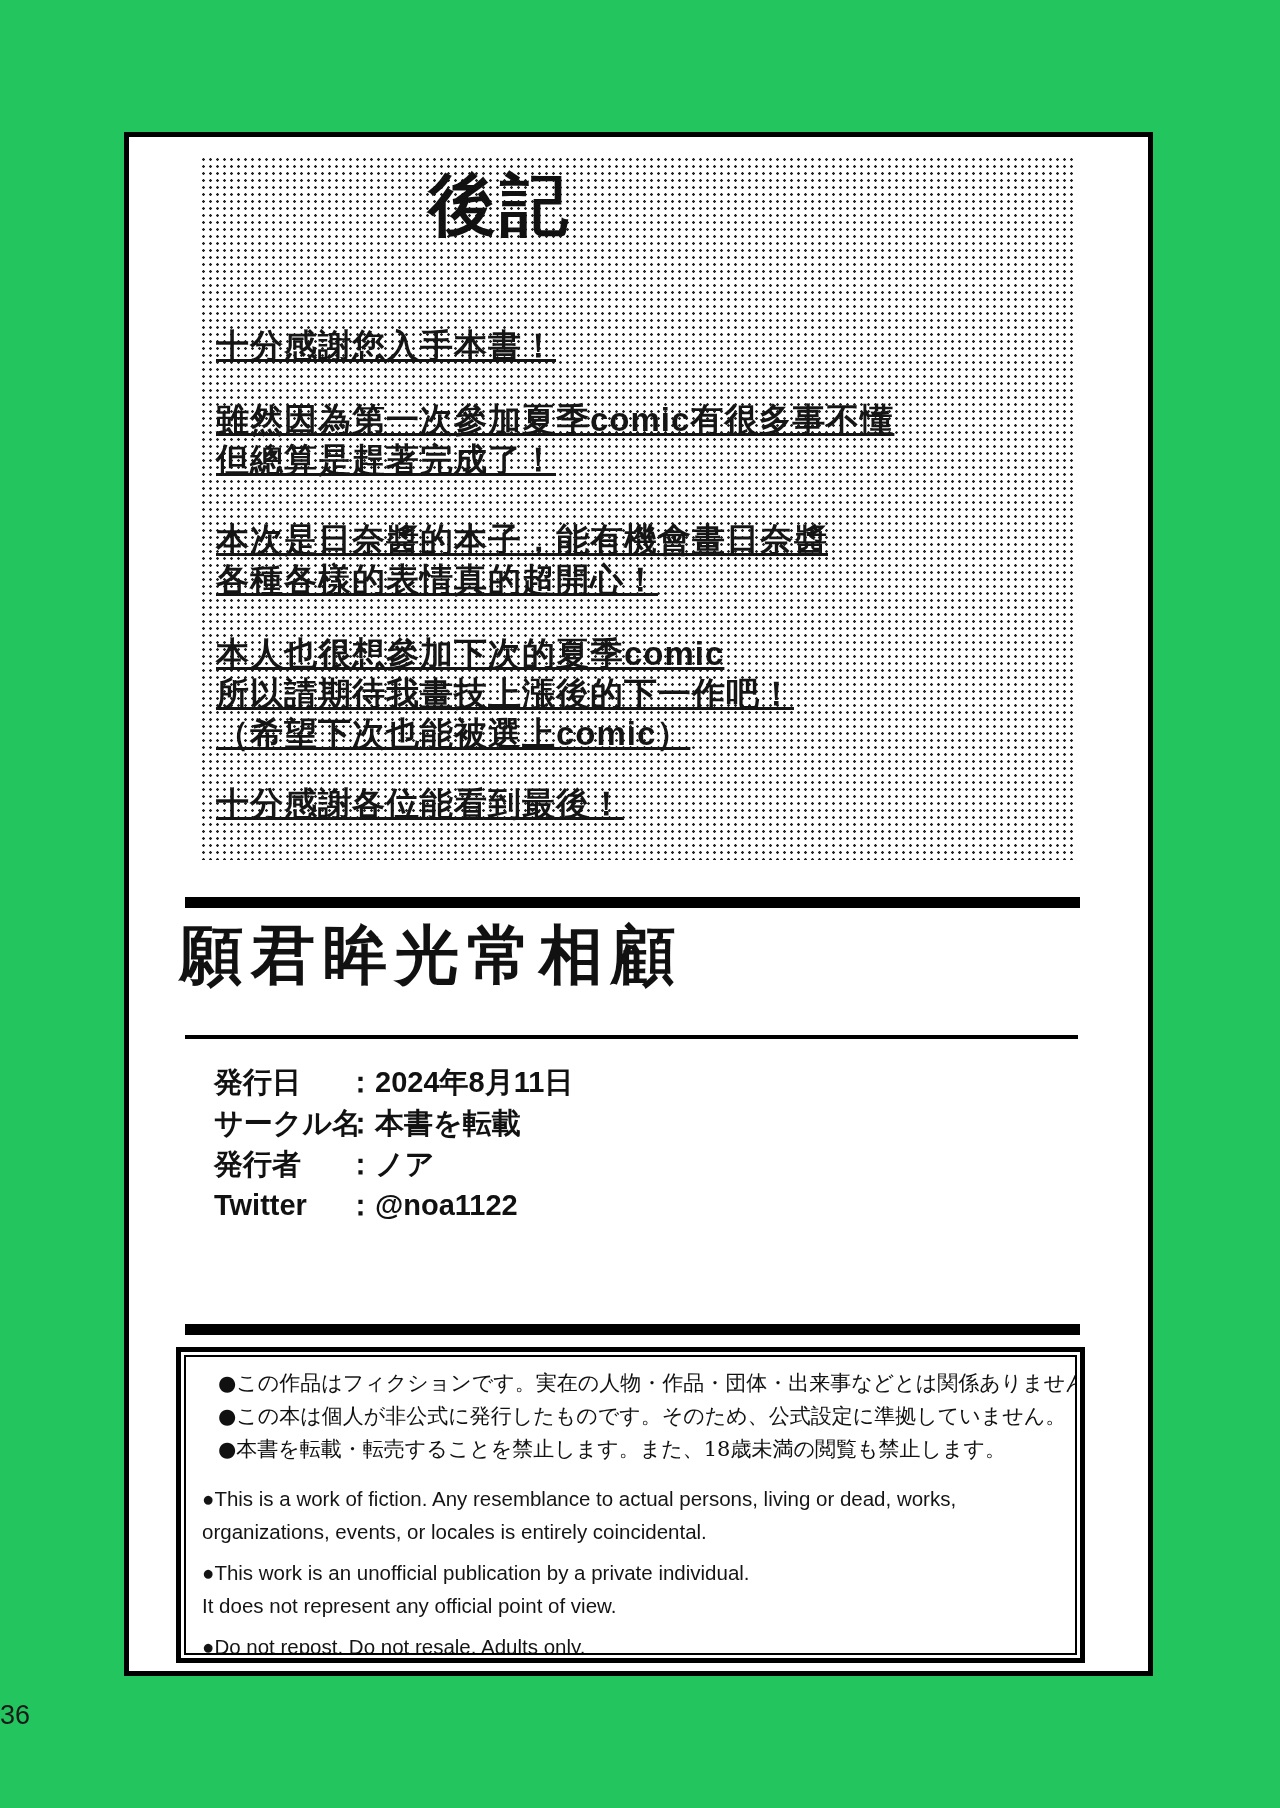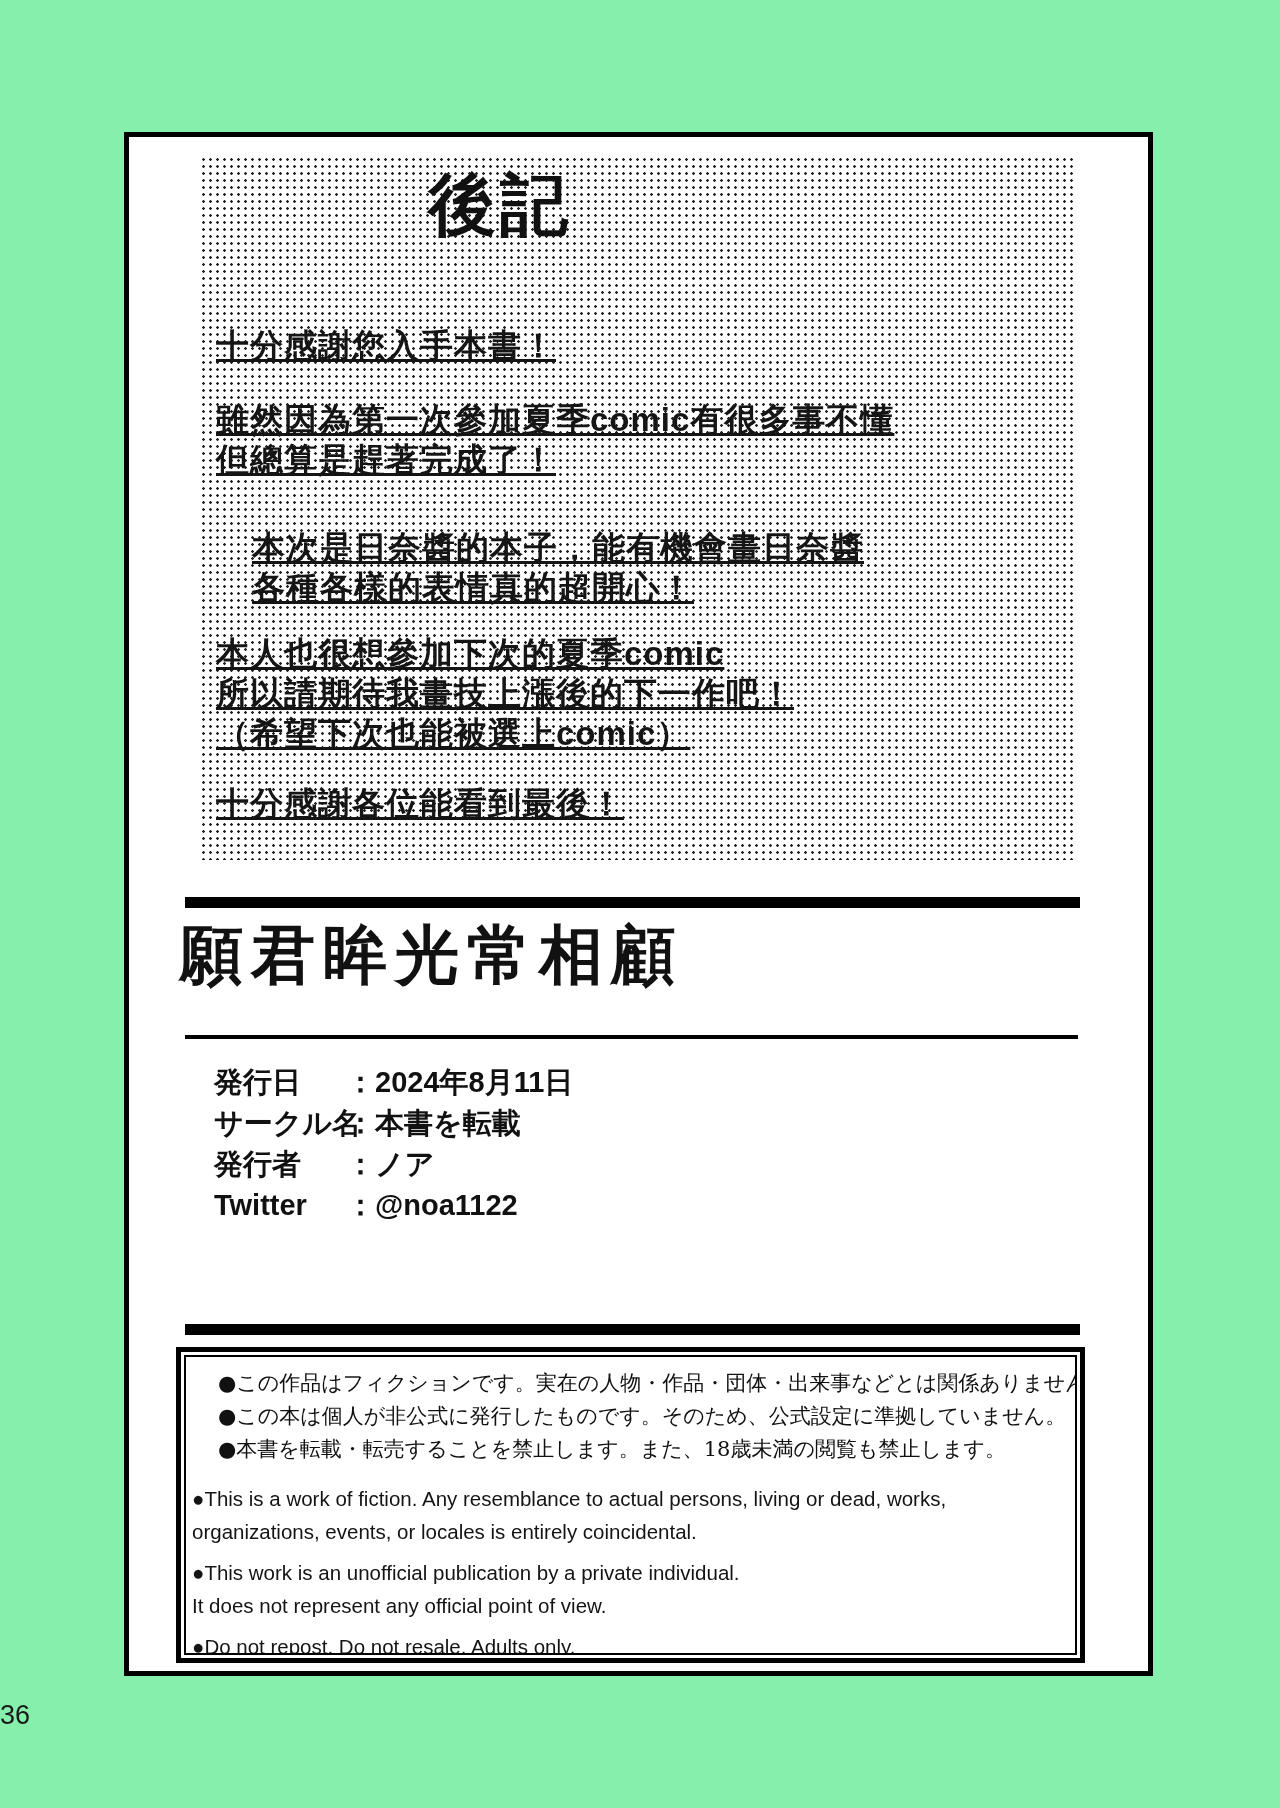--- a/index.html
+++ b/index.html
@@ -1,20 +1,20 @@
 <!DOCTYPE html>
 <html><head>
 <meta charset="utf-8">
 <style>
   html, body { margin: 0; padding: 0; background: #ffffff; }
   .page {
     position: relative;
     width: 1280px;
     height: 1808px;
-    background: #86efac;
+    background: #22c55e;
     font-family: "Liberation Sans", sans-serif;
     color: #0a0a0a;
     overflow: hidden;
   }
   .frame {
     position: absolute;
     left: 124px; top: 132px;
     width: 1029px; height: 1544px;
     border: 5px solid #000;
     box-sizing: border-box;
@@ -46,21 +46,21 @@
     font-size: 33px;
     font-weight: bold;
     line-height: 40px;
     letter-spacing: 1px;
     white-space: nowrap;
     color: #151515;
     text-decoration: underline;
   }
   .para-1 { top: 170px; }
   .para-2 { top: 244px; }
-  .para-3 { top: 372px; margin-left: 36px; }
+  .para-3 { top: 364px; }
   .para-4 { top: 478px; }
   .para-5 { top: 628px; }
   .afterword-para span { display: block; }
 
   .bar {
     position: absolute;
     left: 185px;
     width: 895px;
     height: 11px;
     background: #000;
@@ -119,21 +119,21 @@
   .jp-lines {
     margin: 2px 0 0 28px;
     font-family: "DejaVu Serif", serif;
     font-size: 21px;
     line-height: 33px;
     white-space: nowrap;
     color: #111;
   }
   .jp-lines span { display: block; }
   .en-para {
-    margin: 8px 0 0 2px;
+    margin: 8px 0 0 12px;
     font-size: 20.5px;
     line-height: 33px;
     white-space: nowrap;
     color: #141414;
   }
   .en-para.first { margin-top: 16px; }
   .en-para span { display: block; }
   .page-number {
     position: absolute;
     left: 0; top: 1700px;

